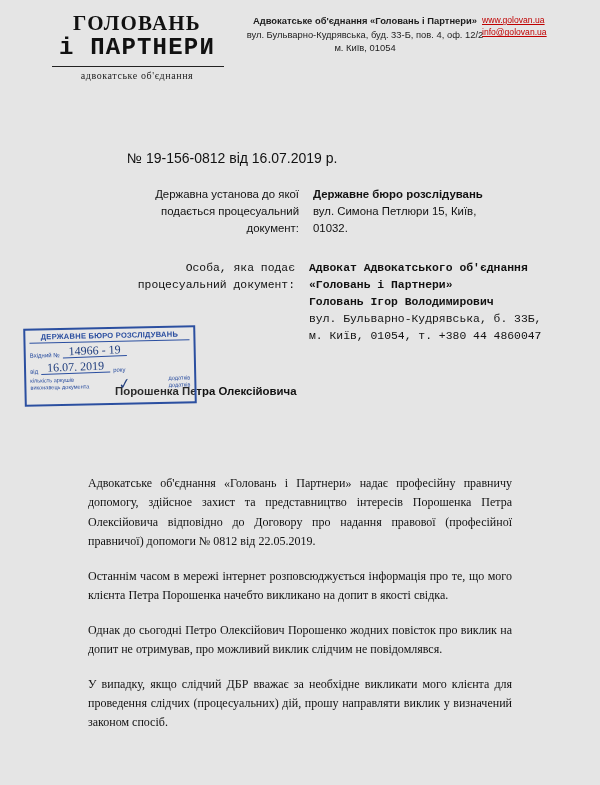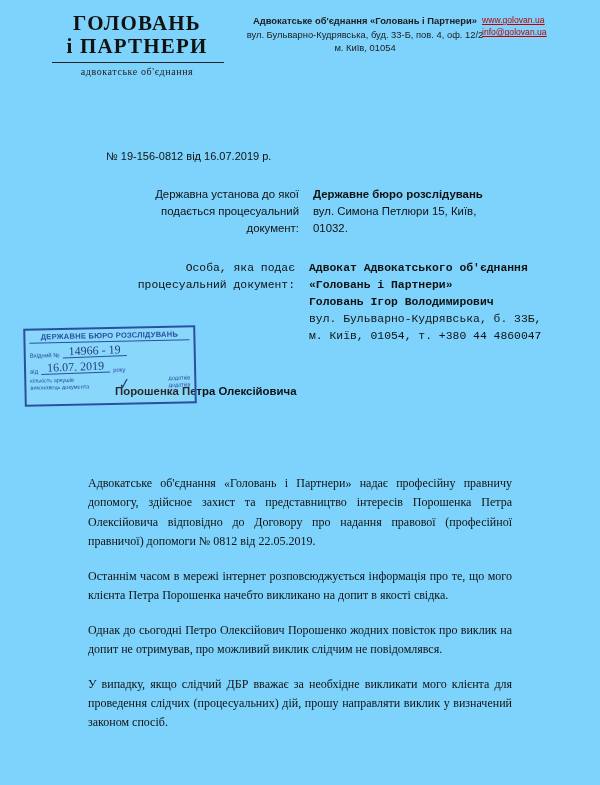--- a/index.html
+++ b/index.html
@@ -12,21 +12,21 @@
     height: 785px;
     position: relative;
     font-family: "Liberation Sans", sans-serif;
     color: #1a1a1a;
     overflow: hidden;
   }
   .page {
     position: relative;
     width: 600px;
     height: 785px;
-    background: #7dd3fc;
+    background: #e5e5e5;
   }
 
   
   .letterhead {
     position: absolute;
     left: 0; top: 0;
     width: 600px;
     padding-top: 14px;
   }
   .logo {
@@ -39,22 +39,22 @@
   .logo-line1 {
     font-family: "Liberation Serif", serif;
     font-size: 21px;
     font-weight: bold;
     letter-spacing: 1.2px;
     color: #111;
     line-height: 1.05;
     white-space: nowrap;
   }
   .logo-line2 {
-    font-family: Liberation Serif, serif;
-    font-size: 21px;
+    font-family: Liberation Mono, monospace;
+    font-size: 24px;
     font-weight: bold;
     letter-spacing: 1.2px;
     color: #111;
     line-height: 1.15;
     white-space: nowrap;
   }
   .logo-rule {
     width: 172px;
     height: 1px;
     background: #222;
@@ -95,23 +95,23 @@
   .contacts a, .contacts span.link {
     color: #c00000;
     text-decoration: underline;
     display: block;
     white-space: nowrap;
   }
 
   
   .doc-number {
     position: absolute;
-    left: 106px;
+    left: 127px;
     top: 150px;
-    font-size: 11px;
+    font-size: 14px;
     color: #111;
   }
 
   
   .field-block {
     position: absolute;
     display: flex;
     width: 470px;
   }
   .field-label {

